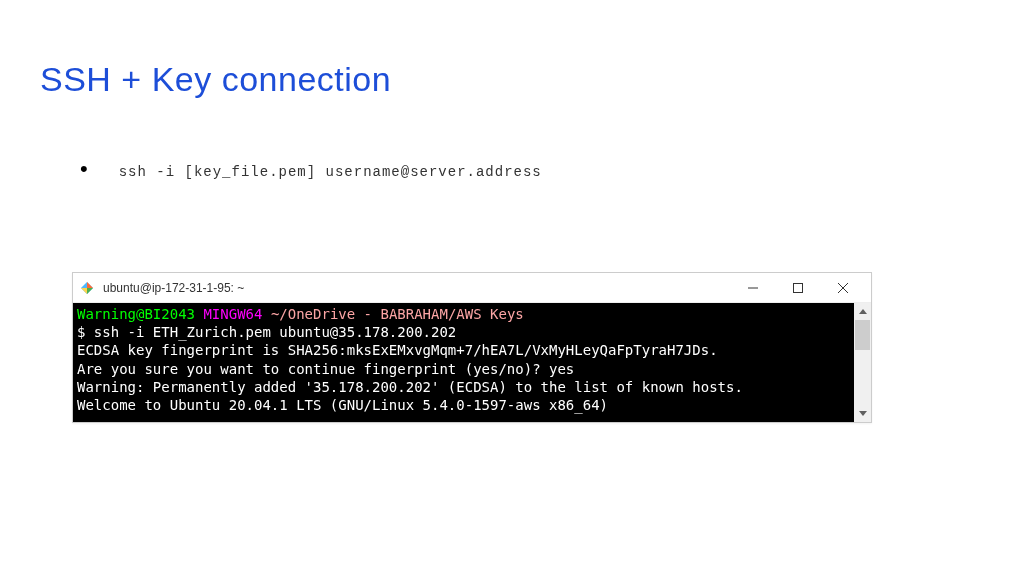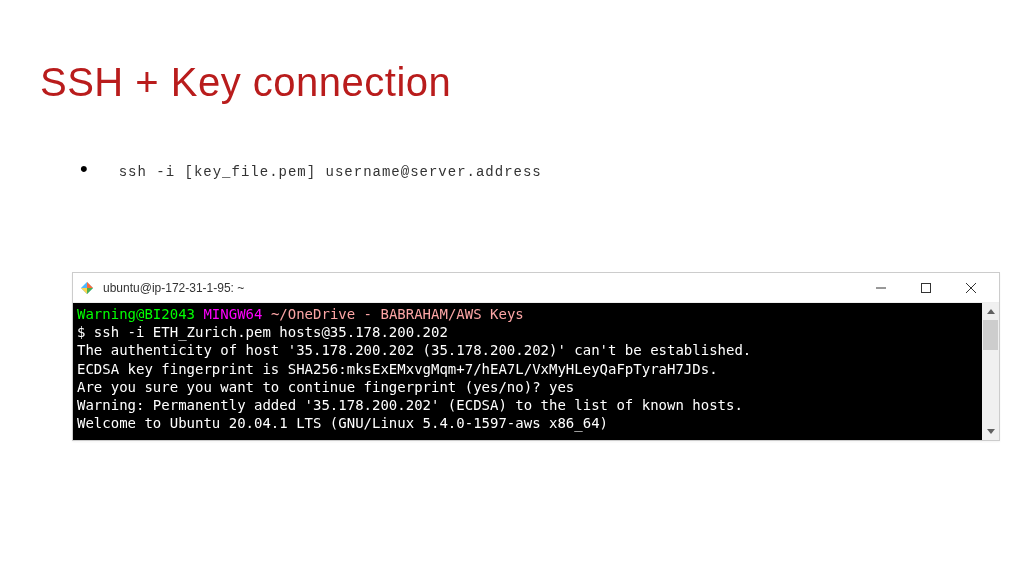--- a/index.html
+++ b/index.html
@@ -7,23 +7,23 @@
       width: 1024px;
       height: 576px;
       background: #fff;
       font-family: "Segoe UI", Arial, sans-serif;
       position: relative;
     }
     .slide-title {
       position: absolute;
       top: 60px;
       left: 40px;
-      font-size: 40px;
+      font-size: 34px;
       font-weight: 400;
-      color: #b91c1c;
+      color: #1d4ed8;
       letter-spacing: 0.5px;
     }
     .bullet {
       position: absolute;
       top: 158px;
       left: 80px;
       display: flex;
       align-items: baseline;
     }
     .bullet-dot {
@@ -35,21 +35,21 @@
       font-family: "Courier New", monospace;
       font-size: 14px;
       color: #333;
       letter-spacing: 1px;
       margin-left: 21px;
     }
     .terminal-window {
       position: absolute;
       top: 272px;
       left: 72px;
-      width: 928px;
+      width: 800px;
       border: 1px solid #ccc;
       background: #fff;
       box-shadow: 0 1px 2px rgba(0,0,0,0.05);
     }
     .titlebar {
       height: 30px;
       background: #fff;
       display: flex;
       align-items: center;
       border-bottom: 1px solid #eee;
@@ -156,22 +156,21 @@
       <div class="tb-btn">
         <svg width="10" height="10">
           <line x1="0" y1="0" x2="10" y2="10" stroke="#333" stroke-width="1"></line>
           <line x1="10" y1="0" x2="0" y2="10" stroke="#333" stroke-width="1"></line>
         </svg>
       </div>
     </div>
   </div>
   <div class="terminal-body">
     <div class="line"><span class="c-green">Warning@BI2043</span><span class="c-magenta"> MINGW64 </span><span class="c-yellow">~/OneDrive - BABRAHAM/AWS Keys</span></div>
-    <div class="line"><span class="c-white">$ </span><span class="c-white">ssh -i ETH_Zurich.pem hosts@35.178.200.202</span></div>
-    <div class="line c-white">The authenticity of host '35.178.200.202 (35.178.200.202)' can't be established.</div>
+    <div class="line"><span class="c-white">$ </span><span class="c-white">ssh -i ETH_Zurich.pem ubuntu@35.178.200.202</span></div>
     <div class="line c-white">ECDSA key fingerprint is SHA256:mksExEMxvgMqm+7/hEA7L/VxMyHLeyQaFpTyraH7JDs.</div>
     <div class="line c-white">Are you sure you want to continue fingerprint (yes/no)? yes</div>
     <div class="line c-white">Warning: Permanently added '35.178.200.202' (ECDSA) to the list of known hosts.</div>
     <div class="line c-white">Welcome to Ubuntu 20.04.1 LTS (GNU/Linux 5.4.0-1597-aws x86_64)</div>
     <div class="scrollbar">
       <div class="scroll-up">
         <svg width="8" height="5">
             <polygon points="4,0 8,5 0,5" fill="#606060"></polygon>
           </svg>
       </div>

